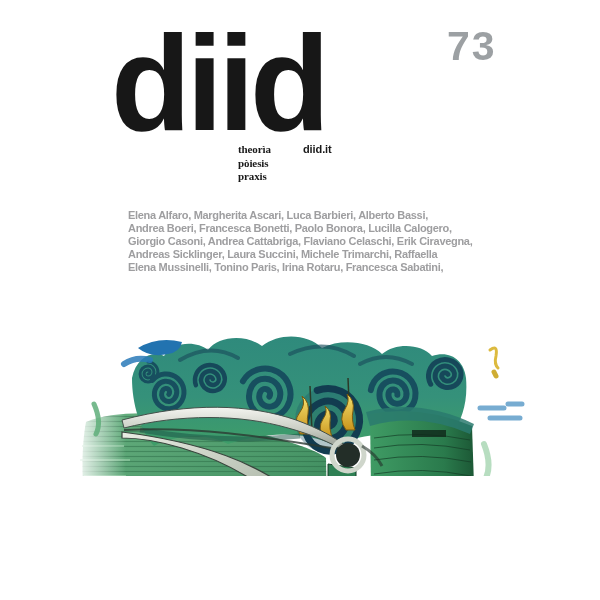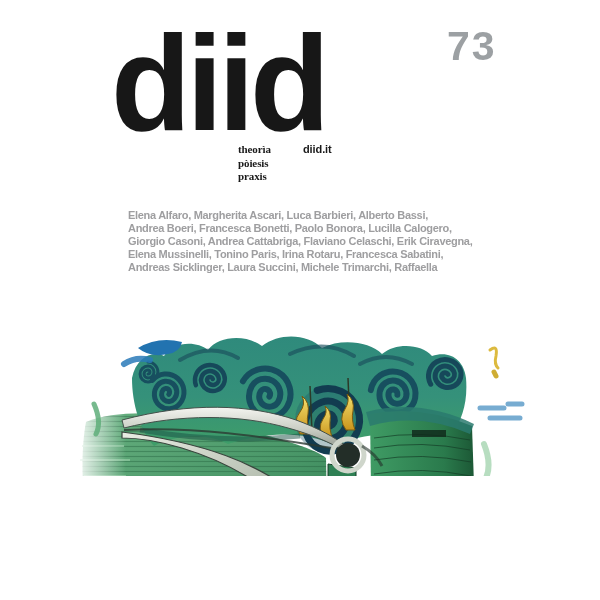--- a/index.html
+++ b/index.html
@@ -49,22 +49,22 @@
     <div>theorìa</div>
     <div>pòiesis</div>
     <div>praxis</div>
   </div>
   <div class="tagline tg3">diid.it</div>
 
   <div class="contributors">
     <div>Elena Alfaro, Margherita Ascari, Luca Barbieri, Alberto Bassi,</div>
     <div>Andrea Boeri, Francesca Bonetti, Paolo Bonora, Lucilla Calogero,</div>
     <div>Giorgio Casoni, Andrea Cattabriga, Flaviano Celaschi, Erik Ciravegna,</div>
+    <div>Andreas Sicklinger, Laura Succini, Michele Trimarchi, Raffaella</div>
     <div>Elena Mussinelli, Tonino Paris, Irina Rotaru, Francesca Sabatini,</div>
-    <div>Andreas Sicklinger, Laura Succini, Michele Trimarchi, Raffaella</div>
   </div>
 
   <svg class="artwork" viewBox="0 0 480 278" xmlns="http://www.w3.org/2000/svg">
     <defs>
       <linearGradient id="bandGrad" x1="0" y1="0" x2="0" y2="1">
         <stop offset="0" stop-color="#2f8a7c"></stop>
           <stop offset=".55" stop-color="#35917a"></stop>
           <stop offset="1" stop-color="#3f9e68"></stop>
       </linearGradient>
       <linearGradient id="bodyGrad" x1="0" y1="0" x2="1" y2="1">

